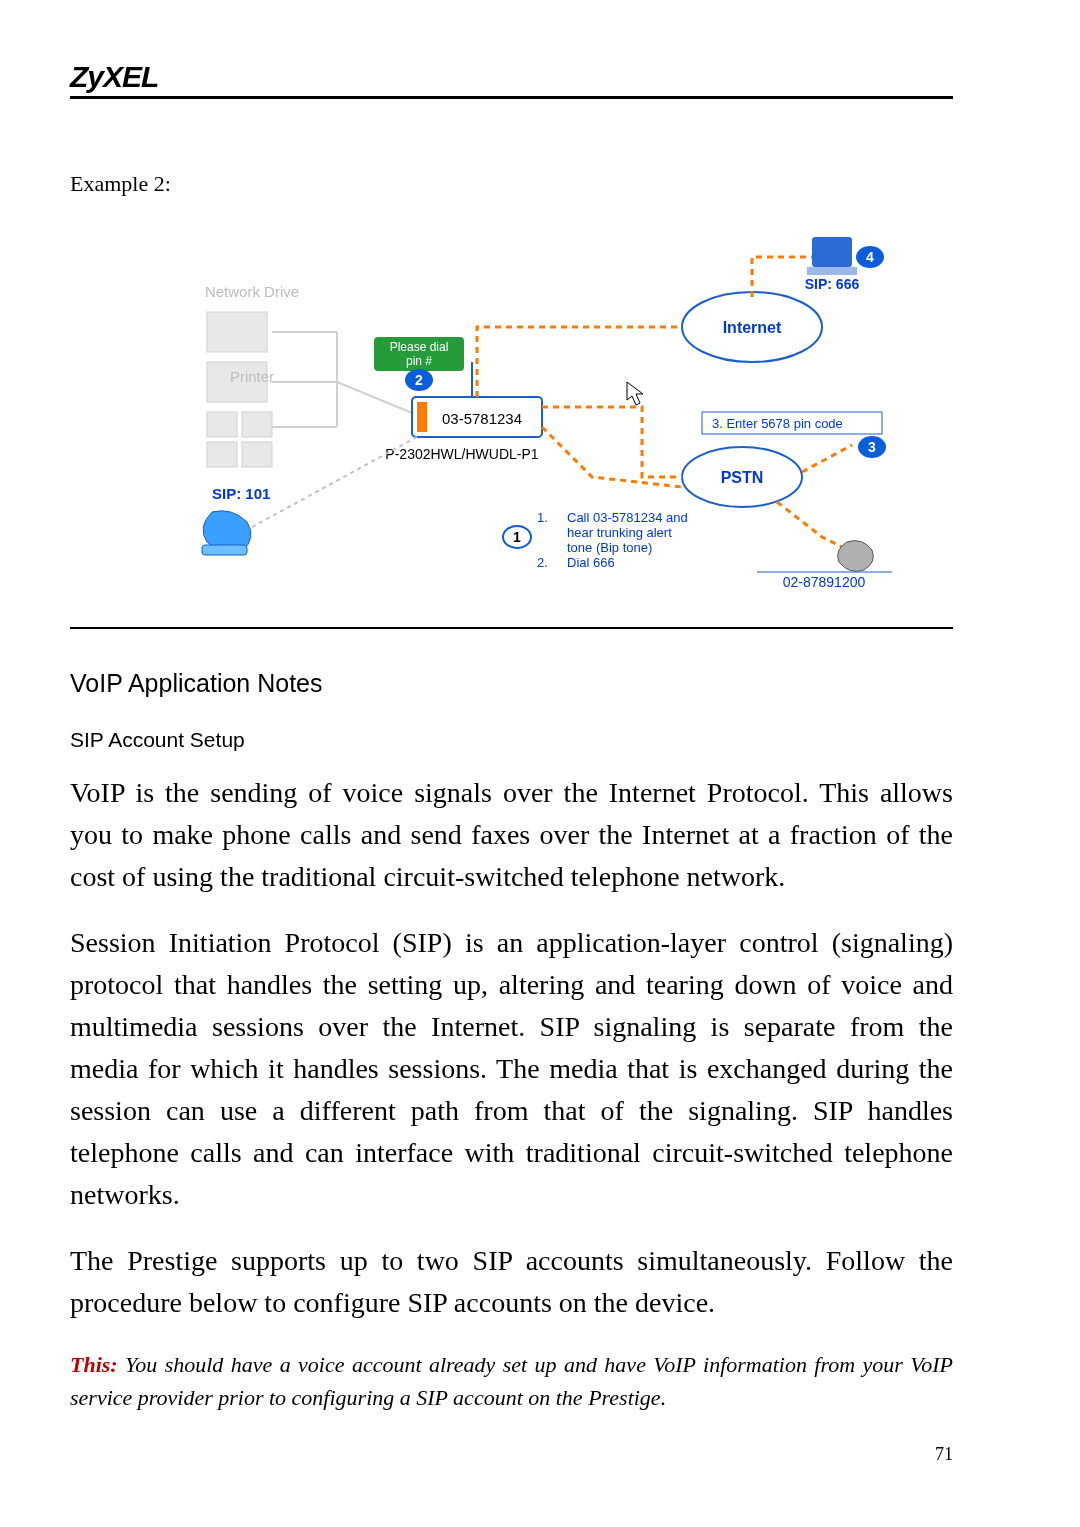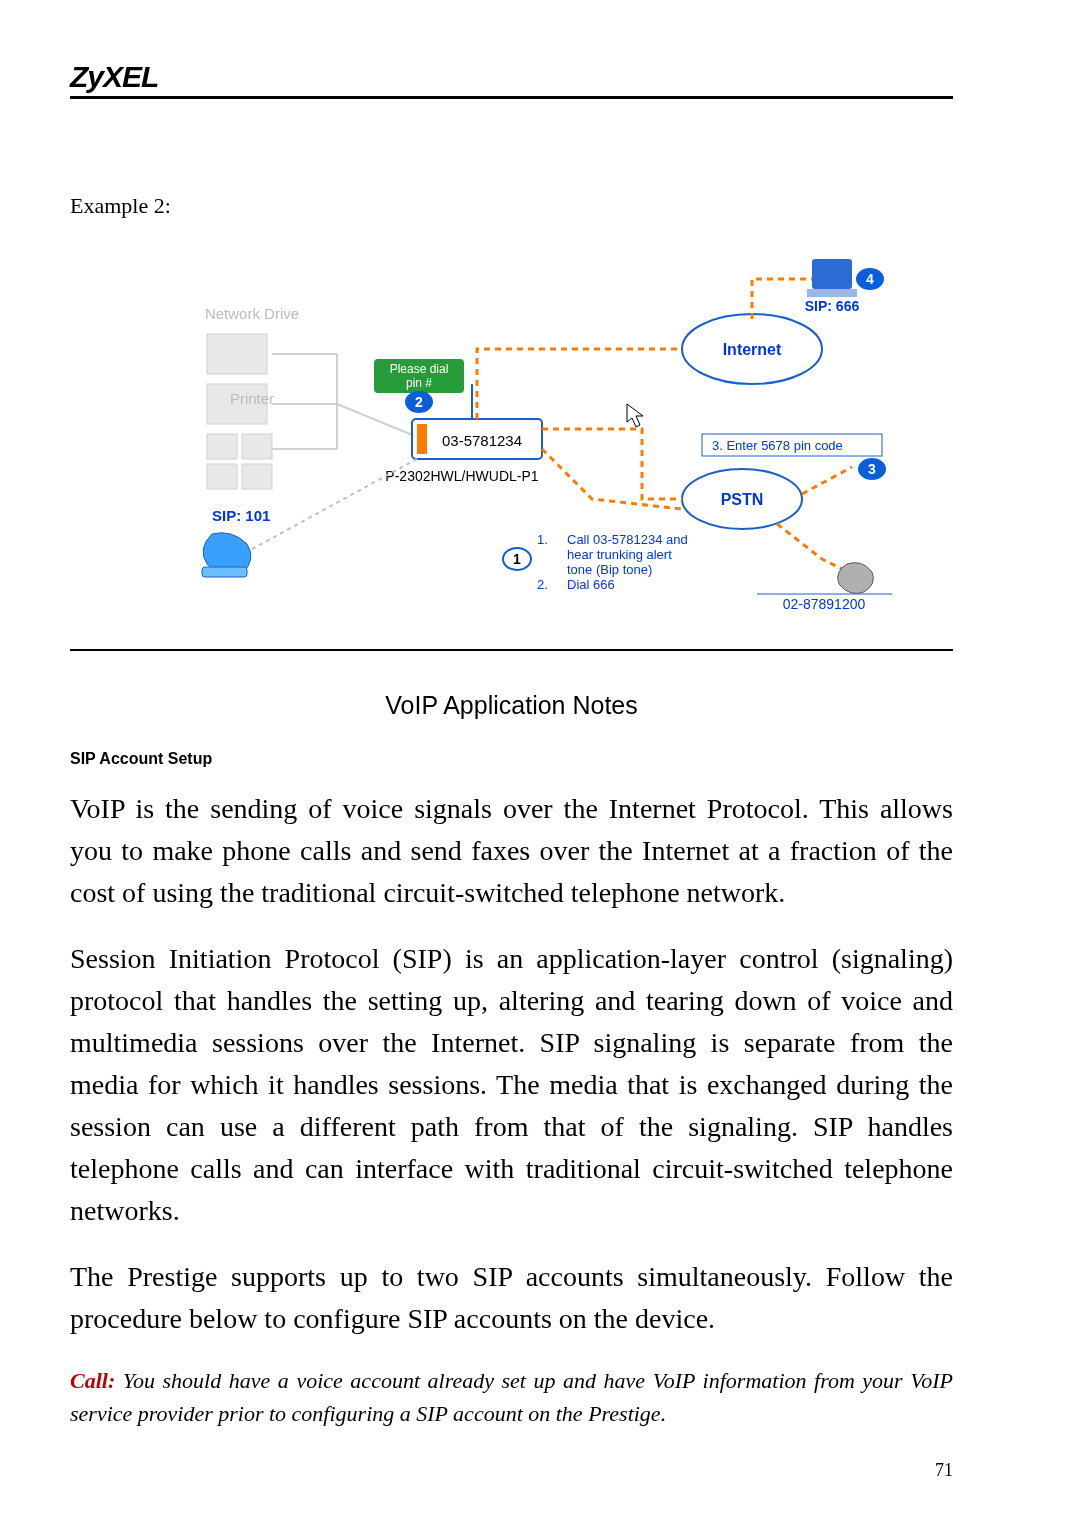--- a/index.html
+++ b/index.html
@@ -29,47 +29,46 @@
     font-size: 30px;
     letter-spacing: -1px;
   }
   .doc-title {
     font-family: "Times New Roman", serif;
     font-weight: bold;
     font-size: 26px;
   }
   .example-label {
     font-size: 22px;
-    margin-top: 94px;
+    margin-top: 72px;
   }
   .example-body {
     font-size: 22px;
     line-height: 1.4;
     margin-top: 0;
   }
   .diagram {
     margin: 30px auto 20px auto;
     display: block;
   }
   .hr {
     border: none;
     border-top: 2px solid #000;
     margin: 30px 0 40px 0;
   }
   .section-h2 {
     font-family: Arial, Helvetica, sans-serif;
     font-size: 25px;
     font-weight: normal;
     margin: 30px 0 20px 0;
-    text-align: center;
   }
   .section-h3 {
     font-family: Arial, Helvetica, sans-serif;
-    font-size: 16px;
-    font-weight: bold;
+    font-size: 21px;
+    font-weight: normal;
     margin: 30px 0 20px 0;
   }
   .body-p {
     font-family: "Times New Roman", serif;
     font-size: 28px;
     line-height: 1.5;
     text-align: justify;
     margin: 0 0 24px 0;
   }
   .note-p {
@@ -199,18 +198,18 @@
   <hr class="hr">
 
   <h2 class="section-h2">VoIP Application Notes</h2>
   <h3 class="section-h3">SIP Account Setup</h3>
 
   <p class="body-p">VoIP is the sending of voice signals over the Internet Protocol. This allows you to make phone calls and send faxes over the Internet at a fraction of the cost of using the traditional circuit-switched telephone network.</p>
   <p class="body-p">Session Initiation Protocol (SIP) is an application-layer control (signaling) protocol that handles the setting up, altering and tearing down of voice and multimedia sessions over the Internet. SIP signaling is separate from the media for which it handles sessions. The media that is exchanged during the session can use a different path from that of the signaling. SIP handles telephone calls and can interface with traditional circuit-switched telephone networks.</p>
   <p class="body-p">The Prestige supports up to two SIP accounts simultaneously. Follow the procedure below to configure SIP accounts on the device.</p>
 
   <p class="note-p">
-    <span class="note-label">Call:</span><span> You should have a voice account already set up and have VoIP information from your VoIP service provider prior to configuring a SIP account on the Prestige.</span>
+    <span class="note-label">This:</span><span> You should have a voice account already set up and have VoIP information from your VoIP service provider prior to configuring a SIP account on the Prestige.</span>
   </p>
 
   <div class="page-num">71</div>
 
 </div>
 
 </body></html>

